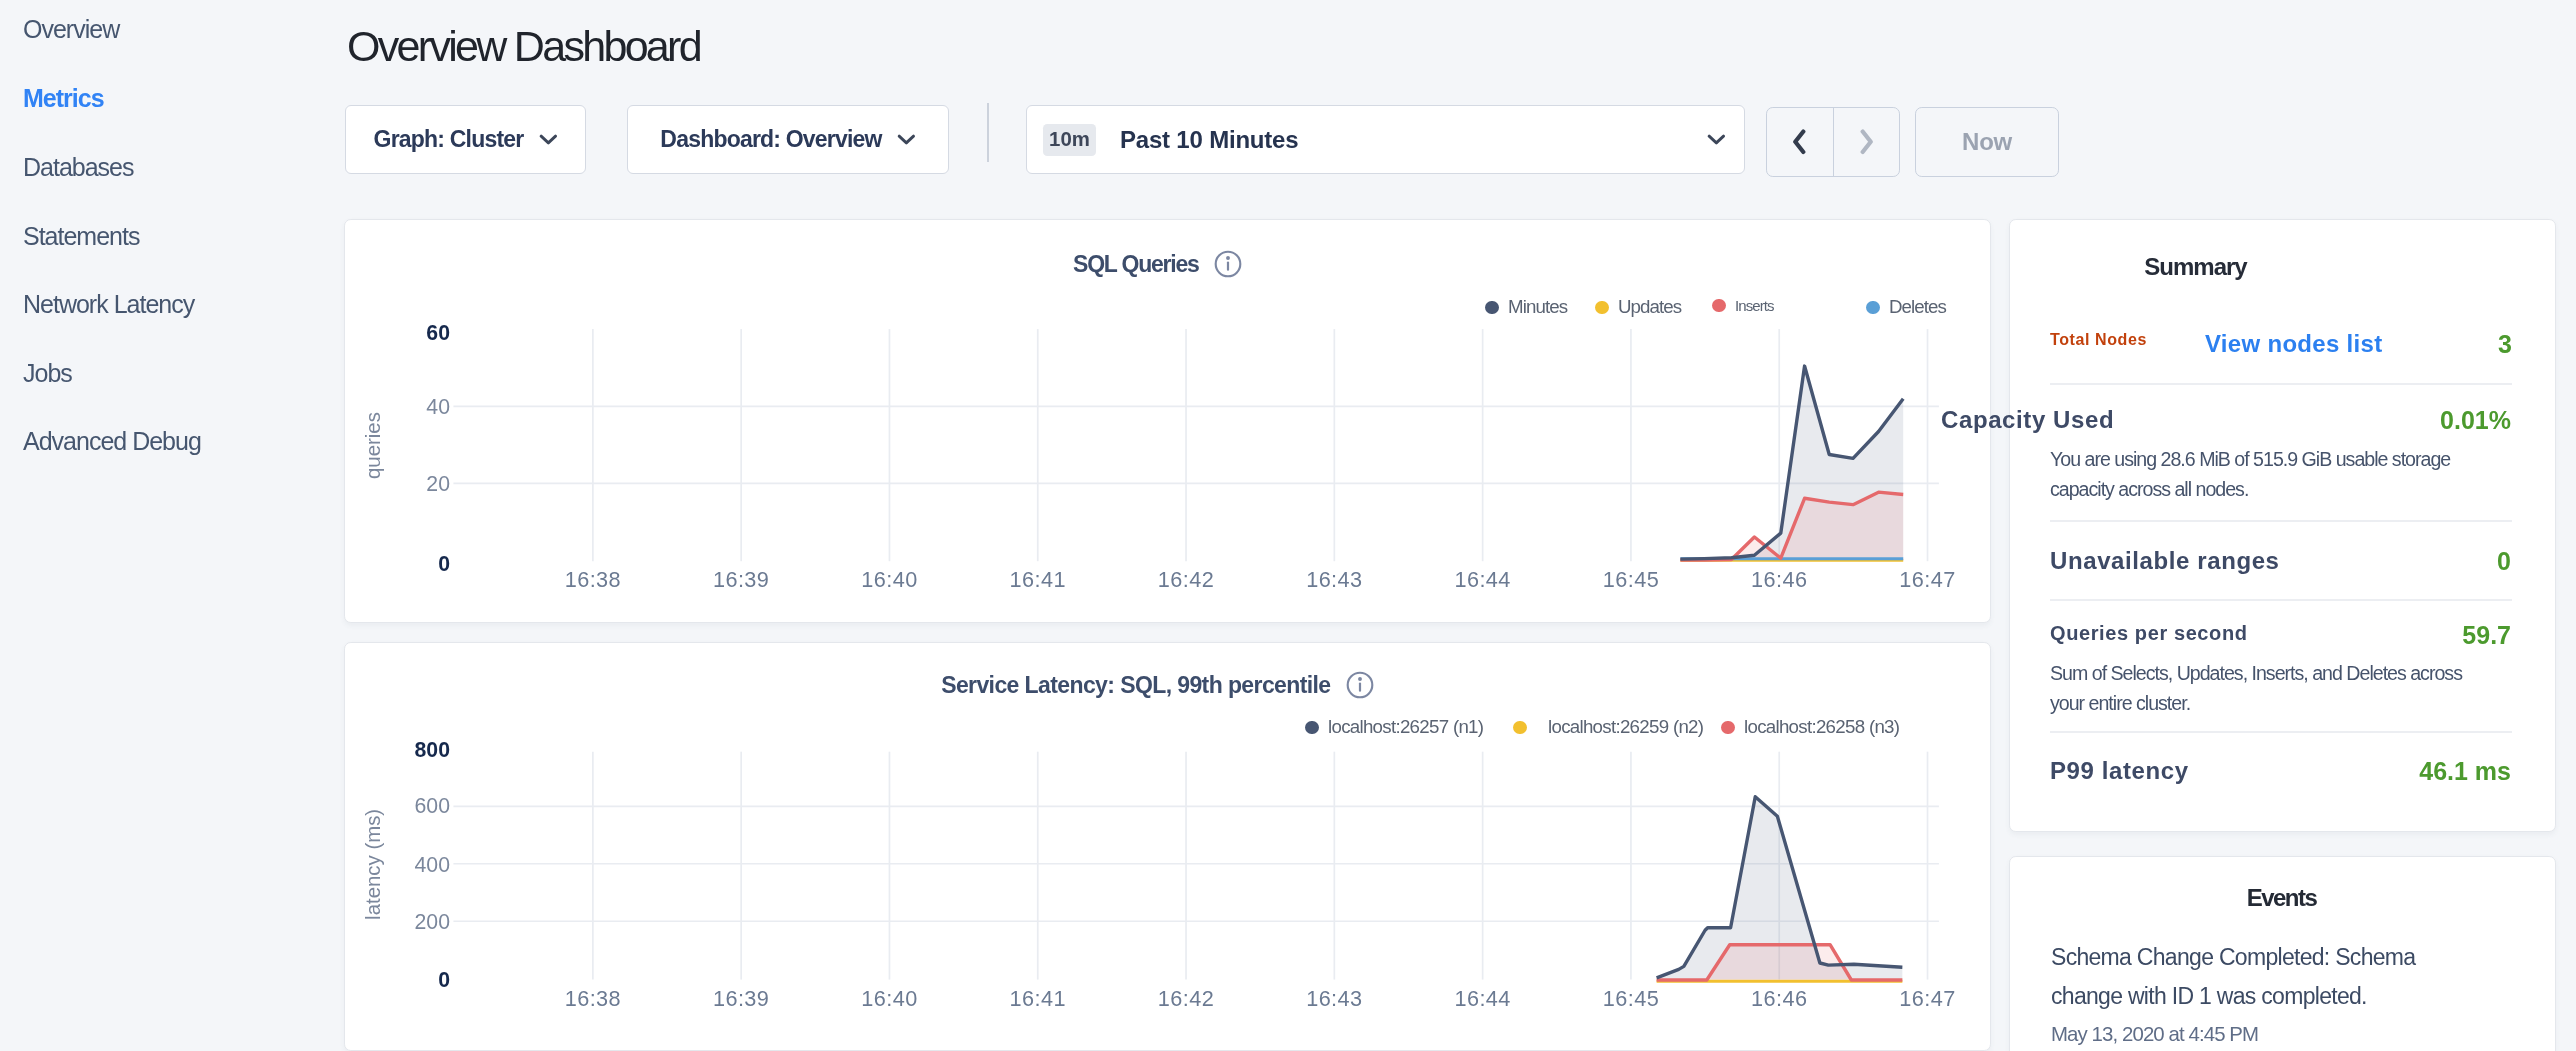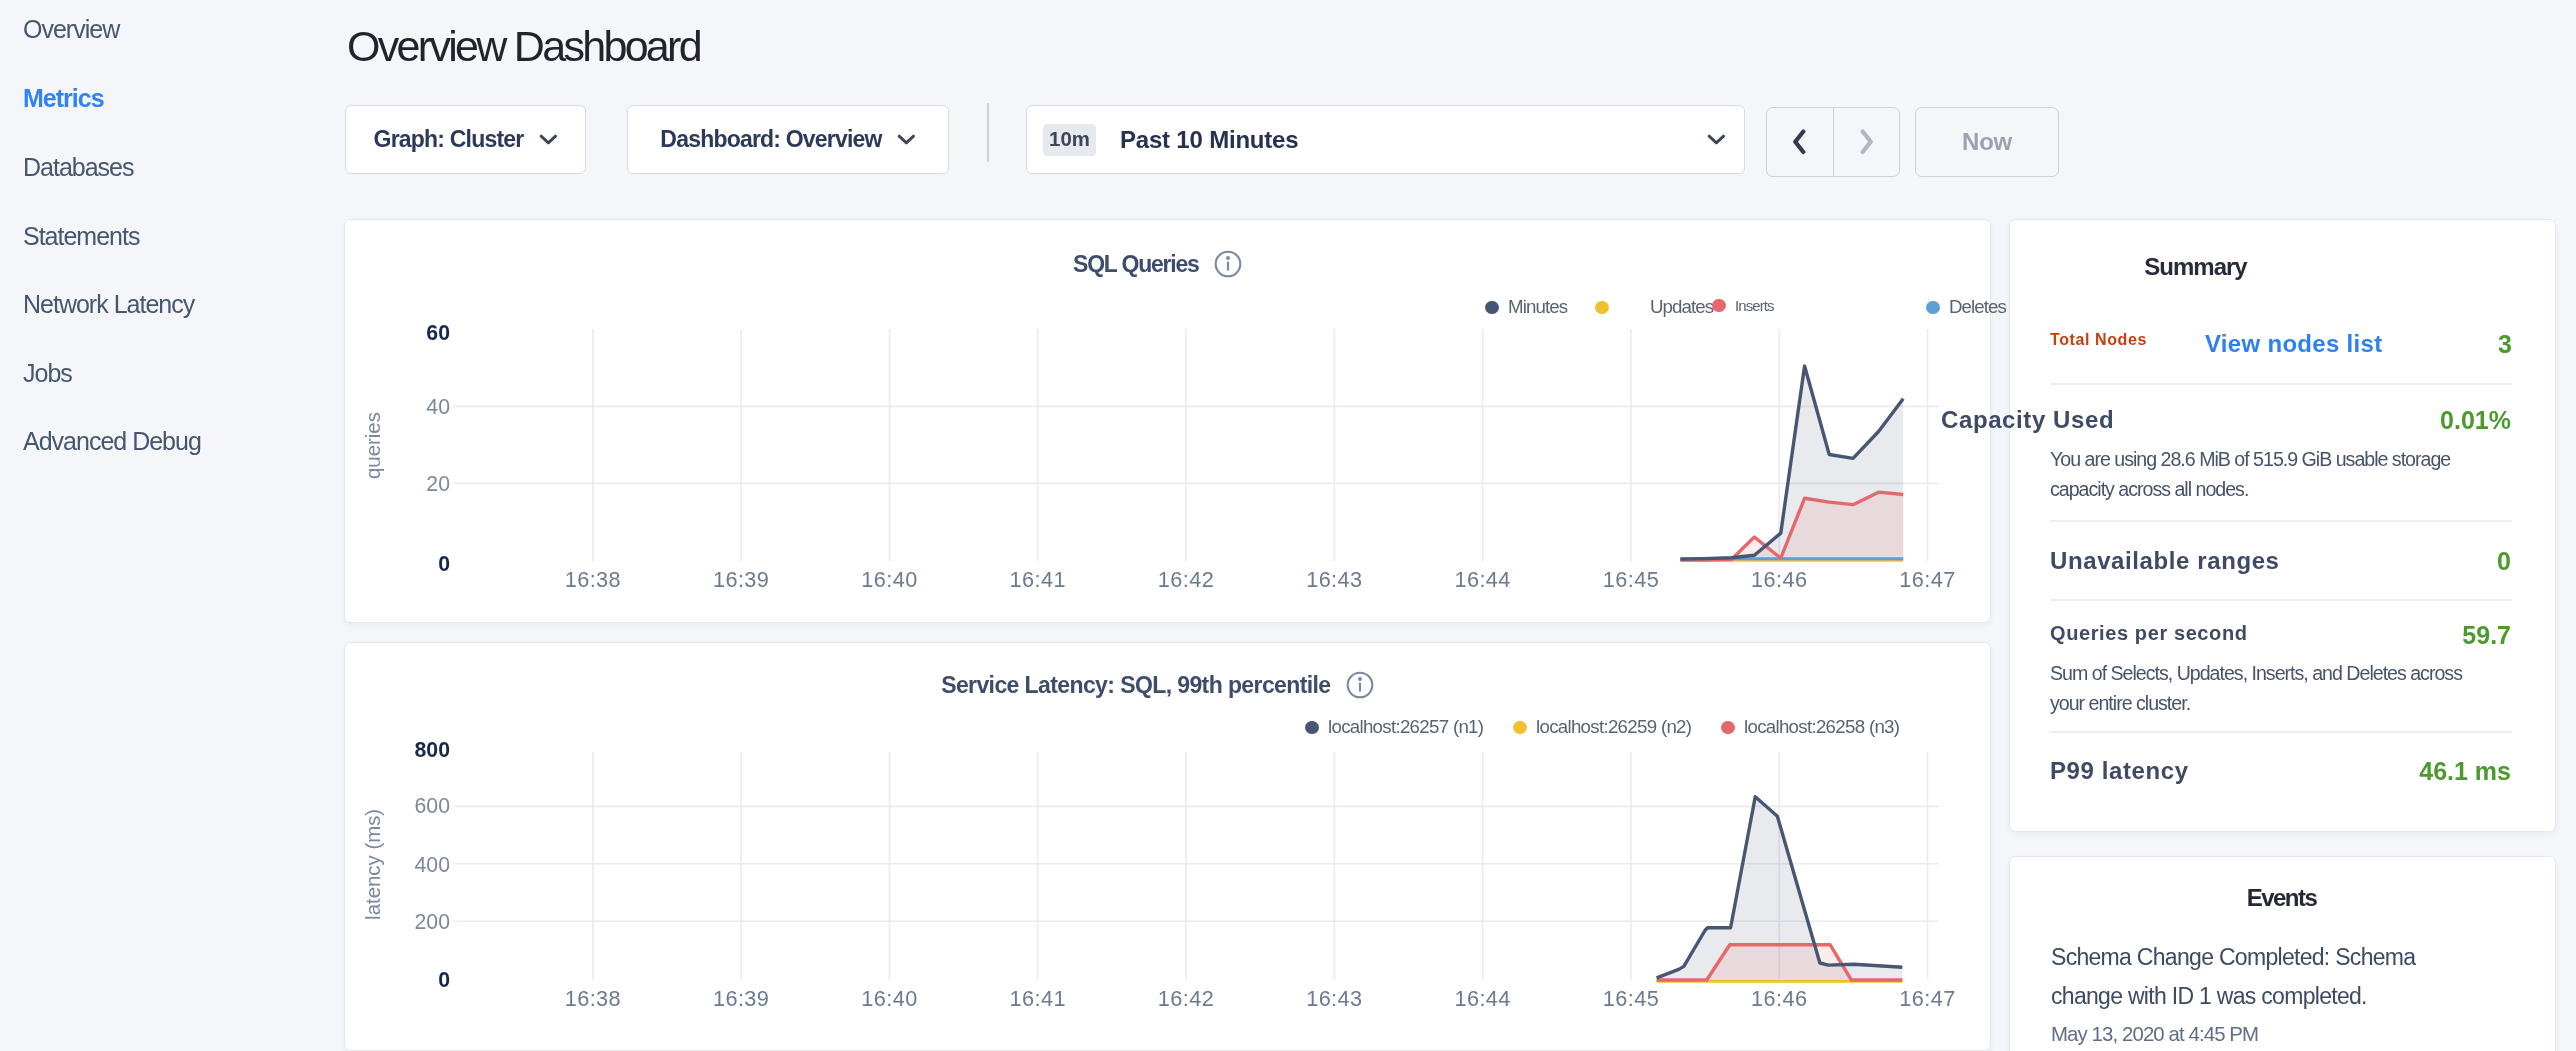--- a/index.html
+++ b/index.html
@@ -138,37 +138,37 @@
     <svg width="28" height="28" viewBox="0 0 33 33" style="flex:none;">
       <circle cx="16.5" cy="16.5" r="14.5" fill="none" stroke="#7c87a2" stroke-width="2.5"></circle>
       <circle cx="16.5" cy="9.5" r="2.3" fill="#7c87a2"></circle>
       <rect x="15.2" y="13.5" width="2.6" height="11" rx="1.3" fill="#7c87a2"></rect>
     </svg>
   </div>
 <div style="position:absolute;left:1485px;top:298px;display:flex;align-items:center;font-size:18.7px;color:#5a6372;line-height:1;letter-spacing:-0.9px;">
     <span style="width:13.6px;height:13.6px;border-radius:50%;background:#475672;display:inline-block;margin-right:9.4px;flex:none;"></span>
     <span>Minutes</span>
   </div>
-<div style="position:absolute;left:1595px;top:298px;display:flex;align-items:center;font-size:18.7px;color:#5a6372;line-height:1;letter-spacing:-0.9px;gap:32px;">
+<div style="position:absolute;left:1595px;top:298px;display:flex;align-items:center;font-size:18.7px;color:#5a6372;line-height:1;letter-spacing:-0.9px;">
     <span style="width:13.6px;height:13.6px;border-radius:50%;background:#f2c02f;display:inline-block;margin-right:9.4px;flex:none;"></span>
     <span>Updates</span>
   </div>
 <div style="position:absolute;left:1712px;top:298px;display:flex;align-items:center;font-size:15px;color:#5a6372;line-height:1;letter-spacing:-0.9px;">
     <span style="width:13.6px;height:13.6px;border-radius:50%;background:#e5696b;display:inline-block;margin-right:9.4px;flex:none;"></span>
     <span>Inserts</span>
   </div>
-<div style="position:absolute;left:1926px;top:298px;display:flex;align-items:center;font-size:18.7px;color:#5a6372;line-height:1;letter-spacing:-0.9px;">
+<div style="position:absolute;left:1866px;top:298px;display:flex;align-items:center;font-size:18.7px;color:#5a6372;line-height:1;letter-spacing:-0.9px;">
     <span style="width:13.6px;height:13.6px;border-radius:50%;background:#5a9fd6;display:inline-block;margin-right:9.4px;flex:none;"></span>
     <span>Deletes</span>
   </div>
 <div style="position:absolute;left:1305px;top:718px;display:flex;align-items:center;font-size:18.7px;color:#5a6372;line-height:1;letter-spacing:-0.7px;">
     <span style="width:13.6px;height:13.6px;border-radius:50%;background:#475672;display:inline-block;margin-right:9.4px;flex:none;"></span>
     <span>localhost:26257 (n1)</span>
   </div>
-<div style="position:absolute;left:1513px;top:718px;display:flex;align-items:center;font-size:18.7px;color:#5a6372;line-height:1;letter-spacing:-0.7px;">
+<div style="position:absolute;left:1513px;top:718px;display:flex;align-items:center;font-size:18.7px;color:#5a6372;line-height:1;letter-spacing:-0.7px;gap:12px;">
     <span style="width:13.6px;height:13.6px;border-radius:50%;background:#f2c02f;display:inline-block;margin-right:9.4px;flex:none;"></span>
     <span>localhost:26259 (n2)</span>
   </div>
 <div style="position:absolute;left:1721px;top:718px;display:flex;align-items:center;font-size:18.7px;color:#5a6372;line-height:1;letter-spacing:-0.7px;">
     <span style="width:13.6px;height:13.6px;border-radius:50%;background:#e5696b;display:inline-block;margin-right:9.4px;flex:none;"></span>
     <span>localhost:26258 (n3)</span>
   </div>
 <div style="position:absolute;left:1923px;top:255px;width:545px;text-align:center;font-size:24px;font-weight:bold;color:#262c38;line-height:1;letter-spacing:-1px;">Summary</div>
 <div style="position:absolute;left:2050px;top:332px;font-size:16px;font-weight:bold;color:#c2410c;letter-spacing:0.6px;line-height:1;">Total Nodes</div>
 <div style="position:absolute;left:2205px;top:332px;font-size:24px;font-weight:bold;color:#2c80f0;letter-spacing:0.3px;line-height:1;">View nodes list</div>

